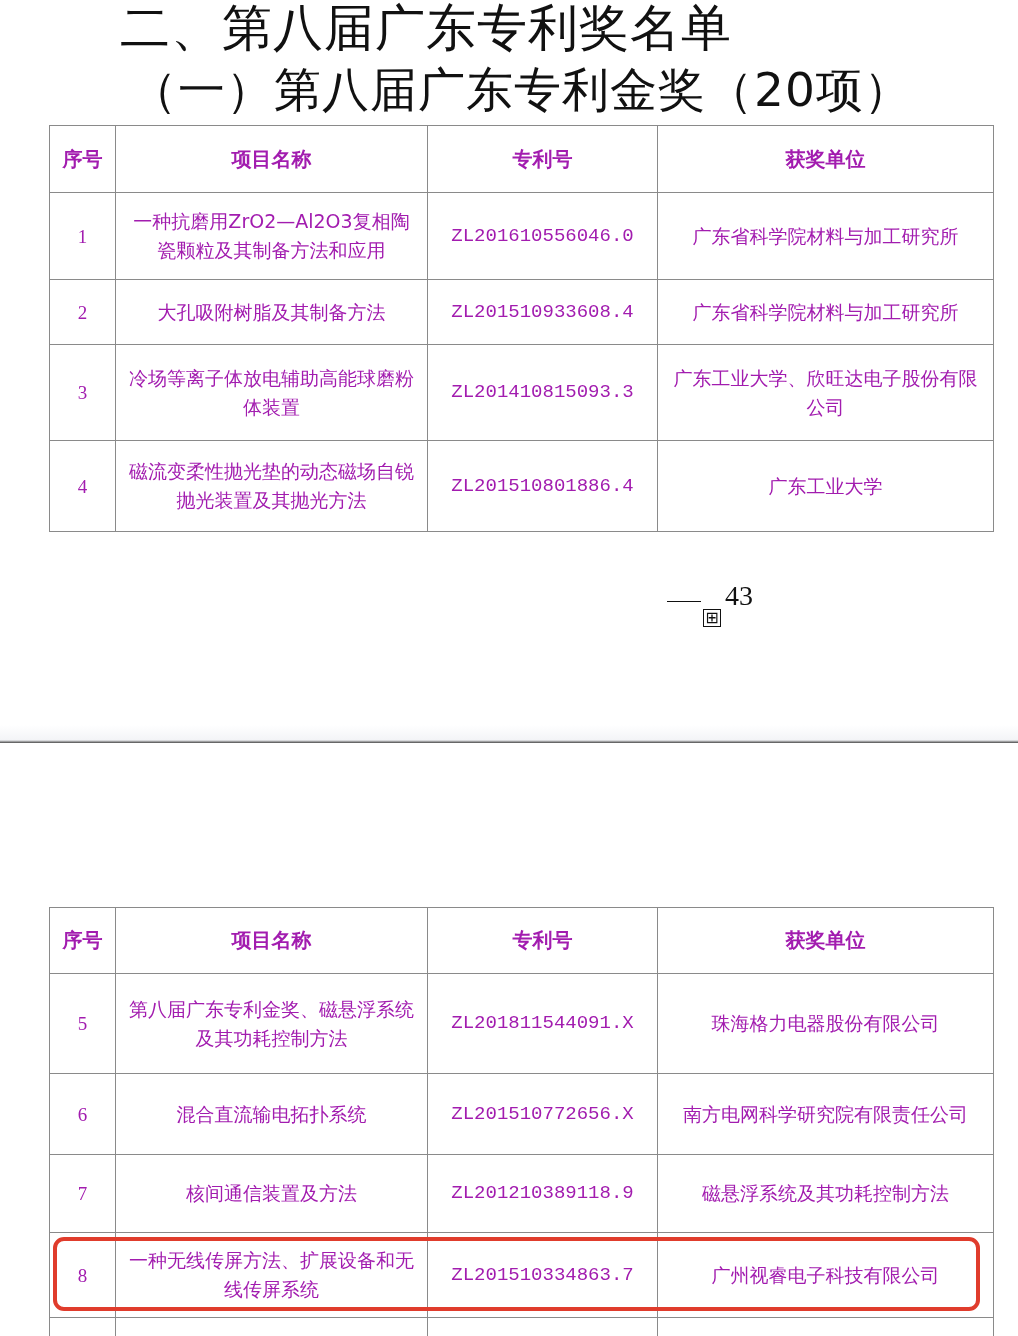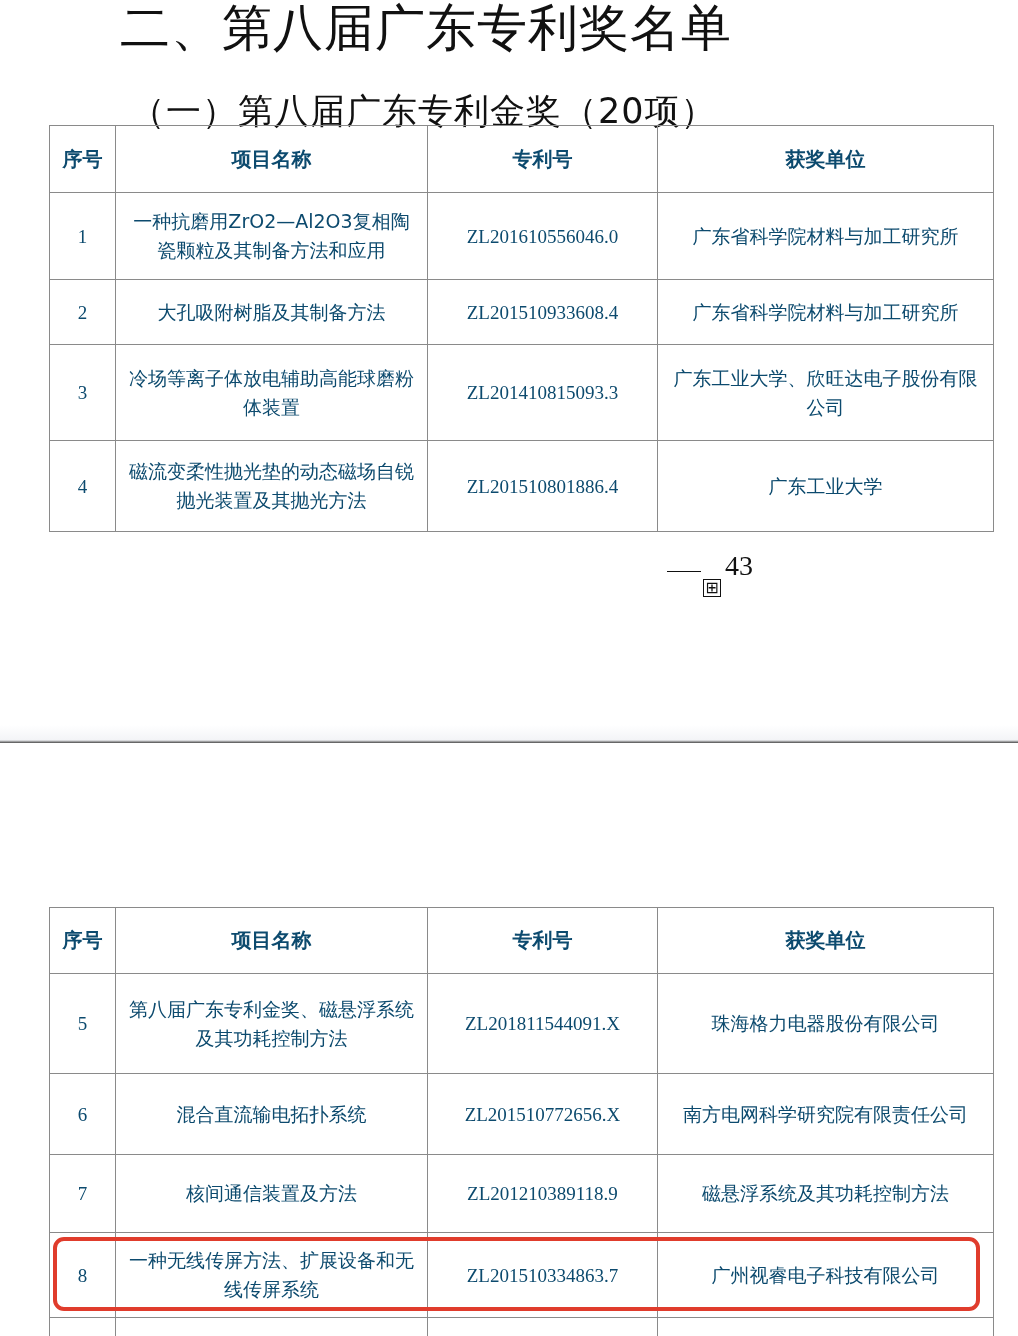--- a/index.html
+++ b/index.html
@@ -1,26 +1,26 @@
 <!DOCTYPE html>
 <html><head>
 <meta charset="utf-8">
 <style>
   html, body { margin: 0; padding: 0; background: #ffffff; }
   body { width: 1018px; height: 1336px; position: relative; overflow: hidden; font-family: "DejaVu Sans", sans-serif; color: #111; }
   .h1 { position: absolute; left: 120px; top: 4px; font-size: 50px; font-weight: 500; letter-spacing: 1px; line-height: 48px; white-space: nowrap; }
-  .h2 { position: absolute; left: 130px; top: 88px; font-size: 35px; font-weight: 500; letter-spacing: 1px; line-height: 46px; white-space: nowrap; }
+  .h2 { position: absolute; left: 130px; top: 67px; font-size: 47px; font-weight: 500; letter-spacing: 1px; line-height: 46px; white-space: nowrap; }
   table.awards { position: absolute; left: 49px; border-collapse: collapse; table-layout: fixed; width: 944px; }
-  table.awards td, table.awards th { border: 1.5px solid #8a8a8a; text-align: center; vertical-align: middle; padding: 0 8px; font-size: 19px; line-height: 29px; color: #0c4a6e; }
+  table.awards td, table.awards th { border: 1.5px solid #8a8a8a; text-align: center; vertical-align: middle; padding: 0 8px; font-size: 19px; line-height: 29px; color: #a21caf; }
   table.awards th { font-weight: bold; font-size: 20px; }
   .num { font-family: "Liberation Serif", serif; font-size: 20px; }
-  .pat { font-family: Liberation Serif, serif; font-size: 20px; }
+  .pat { font-family: Liberation Mono, monospace; font-size: 20px; }
   #t1 { top: 125px; }
   #t2 { top: 907px; }
-  .footer { position: absolute; left: 667px; top: 556px; font-family: "Liberation Serif", serif; font-size: 28px; white-space: nowrap; }
+  .footer { position: absolute; left: 667px; top: 586px; font-family: "Liberation Serif", serif; font-size: 28px; white-space: nowrap; }
   .footer .dash { display: inline-block; width: 34px; height: 1.5px; background: #111; vertical-align: middle; margin-right: 2px; position: relative; top: -3px; }
   .footer .box { display: inline-block; width: 18px; height: 18px; border: 1.5px solid #111; box-sizing: border-box; position: relative; top: 12px; font-family: "DejaVu Sans", sans-serif; font-size: 16px; line-height: 15px; text-align: center; }
   .footer .pg { position: relative; top: -6px; margin-left: 4px; }
   .pagebreak { position: absolute; left: 0; top: 740px; width: 1018px; height: 3px; background: linear-gradient(#f4f5f8, #4a4a4a); }
   .pagebreak-shadow { position: absolute; left: 0; top: 725px; width: 1018px; height: 15px; background: linear-gradient(#ffffff, #f3f4f7); }
   .highlight { position: absolute; left: 53px; top: 1237px; width: 927px; height: 74px; border: 4px solid #e03c2c; border-radius: 11px; box-sizing: border-box; pointer-events: none; }
 </style>
 </head>
 <body>
 

